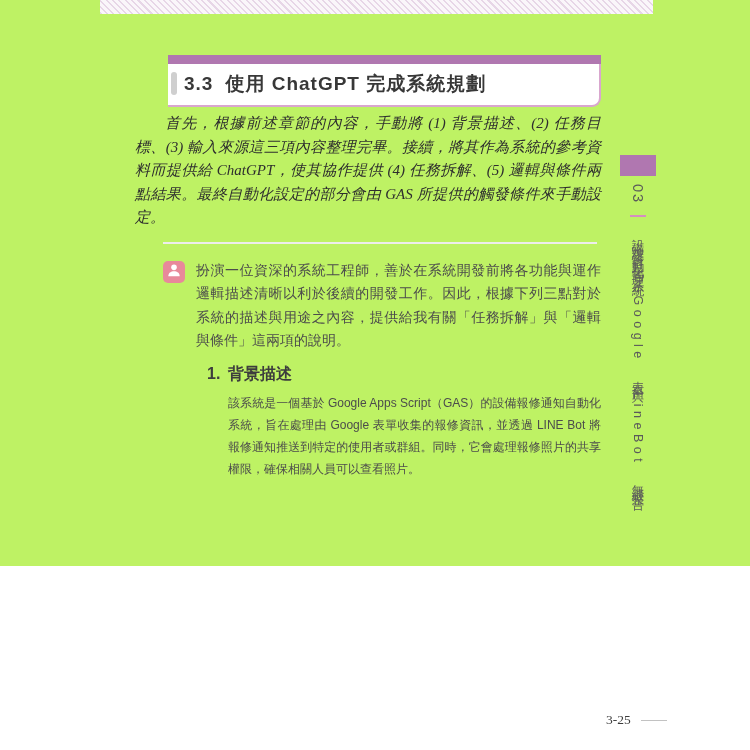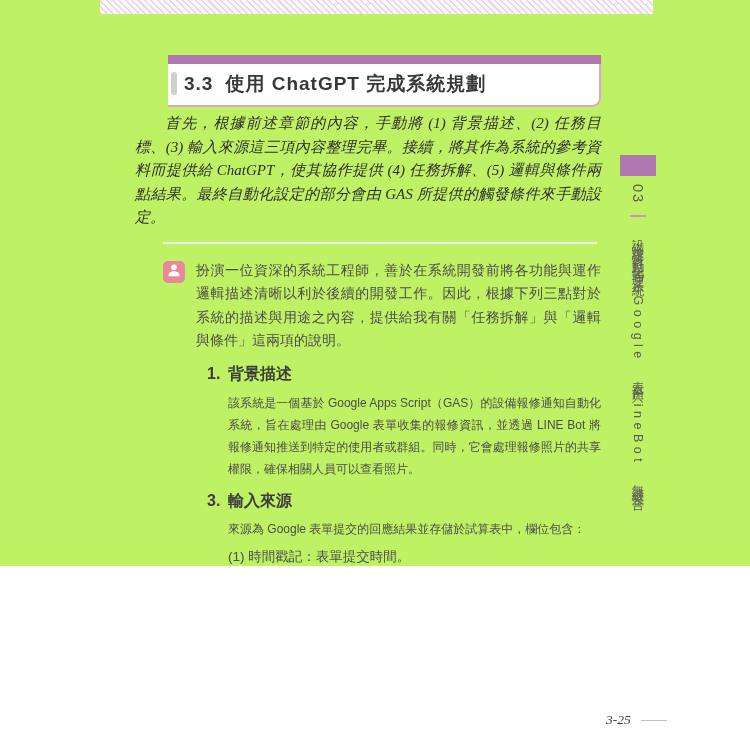--- a/index.html
+++ b/index.html
@@ -90,21 +90,21 @@
     writing-mode: vertical-rl; text-orientation: mixed;
     font-size: 12.5px; color: #5a5a5a; letter-spacing: 4.5px;
     max-height: 390px; line-height: 36px;
   }
 
   
   .page-num {
     position: absolute; left: 606px; top: 712px;
     display: flex; align-items: center;
     font-family: "Liberation Serif", "DejaVu Serif", serif;
-    font-size: 13.5px; color: #3c3c3c; font-style: italic;
+    font-size: 13.5px; color: #3c3c3c;
   }
   .pn-line { width: 26px; height: 1px; background: #c2c2c2; margin-left: 10px; }
 </style>
 </head>
 <body>
 
 <div class="page">
 
   <div class="top-stripes"></div>
 
@@ -138,30 +138,20 @@
     <div class="sections">
 
       <div class="sec">
         <div class="sec-head">
           <span class="sec-num">1.</span><span>背景描述</span>
         </div>
         <div class="sec-body">該系統是一個基於 Google Apps Script（GAS）的設備報修通知自動化系統，旨在處理由 Google 表單收集的報修資訊，並透過 LINE Bot 將報修通知推送到特定的使用者或群組。同時，它會處理報修照片的共享權限，確保相關人員可以查看照片。</div>
       </div>
 
 
-      <div class="sec">
-        <div class="sec-head">
-          <span class="sec-num">3.</span><span>輸入來源</span>
-        </div>
-        <div class="sec-body" style="margin-top:6px">來源為 Google 表單提交的回應結果並存儲於試算表中，欄位包含：</div>
-        <div class="sec-items">
-          <div class="sec-item">(1) 時間戳記：表單提交時間。</div>
-
-        </div>
-      </div>
 
     </div>
   </div>
 
   <div class="chapter-rect"></div>
   <div class="sidebar-stack">
     <div class="chapter-num">03</div>
     <div class="sidebar-line"></div>
     <div class="chapter-title">設備維修自動化管理系統：Google 表單與 LineBot 無縫整合</div>
   </div>

